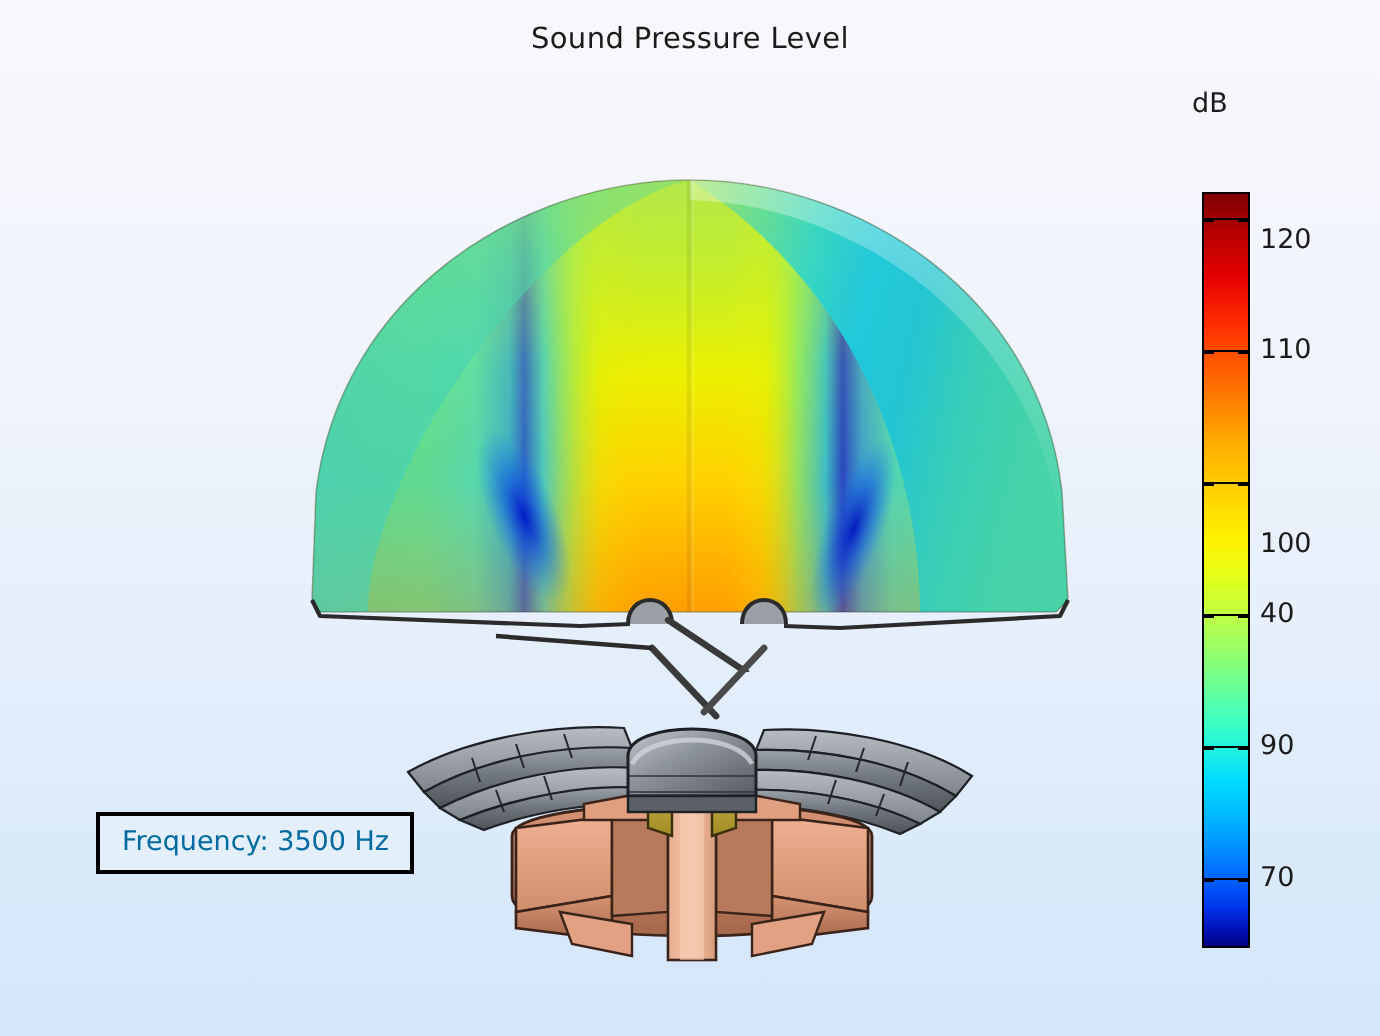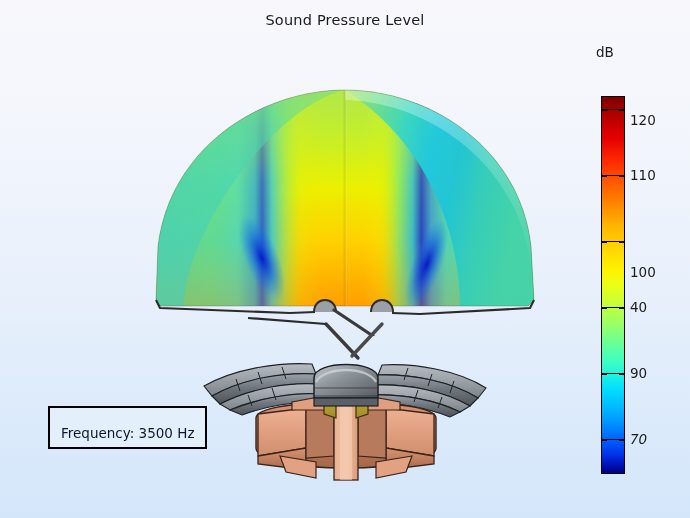--- a/index.html
+++ b/index.html
@@ -68,23 +68,23 @@
 
   
   #dome{
     position:absolute;left:130px;top:86px;width:430px;height:240px;
   }
   #dome svg{display:block;}
 
   
   #freq-box{
     position:absolute;left:48px;top:406px;
-    padding:17px 11px 6px 11px;
+    padding:5px 11px 6px 11px;
     border:2px solid #000;background:#e3effb;
-    font-size:13.5px;color:#0f172a;white-space:nowrap;
+    font-size:13.5px;color:#0369a1;white-space:nowrap;
     box-shadow:0 0 0 0 rgba(0,0,0,0);
   }
 
   
   #driver{position:absolute;left:196px;top:352px;width:300px;height:140px;}
   #driver svg{display:block;}
 </style>
 </head>
 <body>
 
@@ -392,17 +392,17 @@
         <div class="cb-label" style="top: 263.088px;">40</div>
         <div class="cb-tick" style="top: 329.053px;">
           <span class="t-l"></span>
           <span class="t-r"></span>
         </div>
         <div class="cb-label" style="top: 329.053px;">90</div>
         <div class="cb-tick" style="top: 395.018px;">
           <span class="t-l"></span>
           <span class="t-r"></span>
         </div>
-        <div class="cb-label" style="top: 395.018px; font-style: italic;">70</div>
+        <div class="cb-label" style="top: 395.018px;">70</div>
       </div>
   </div>
 
 </div>
 
 </body></html>

